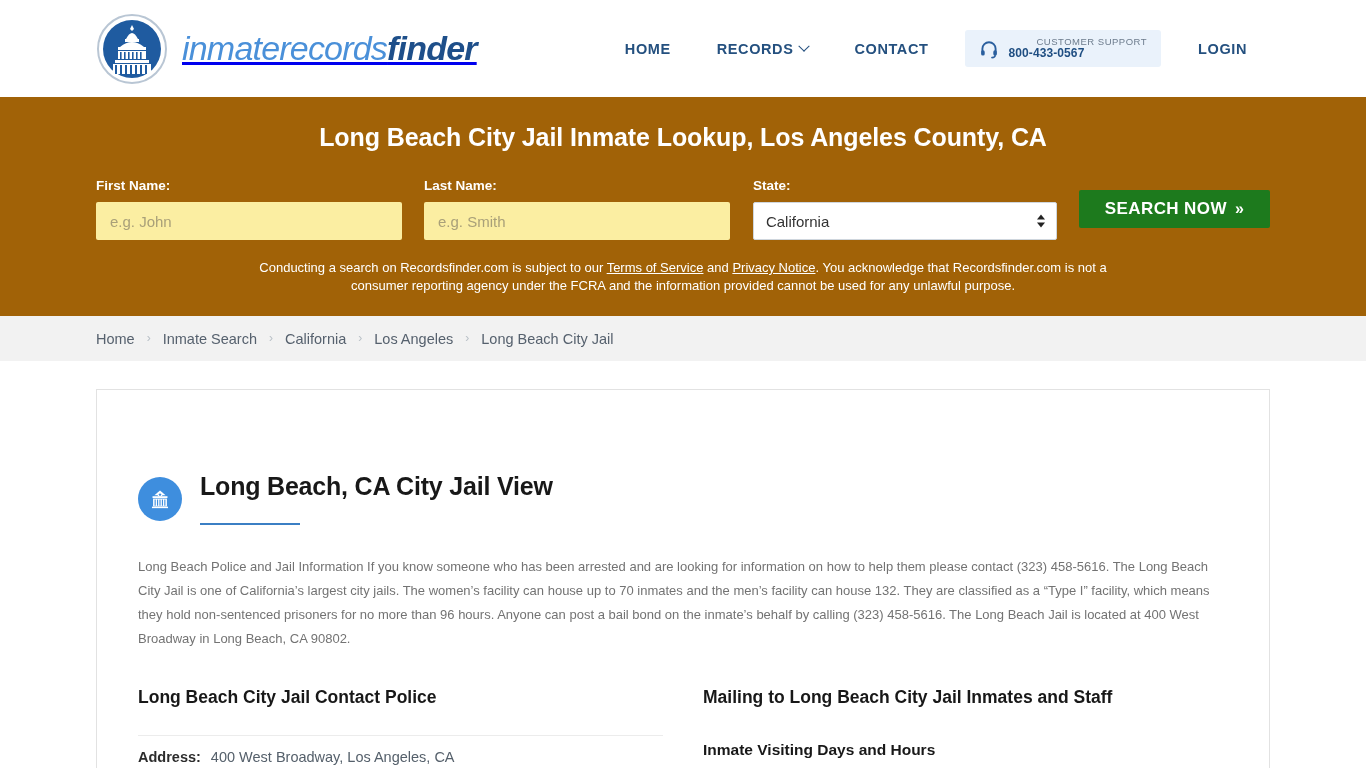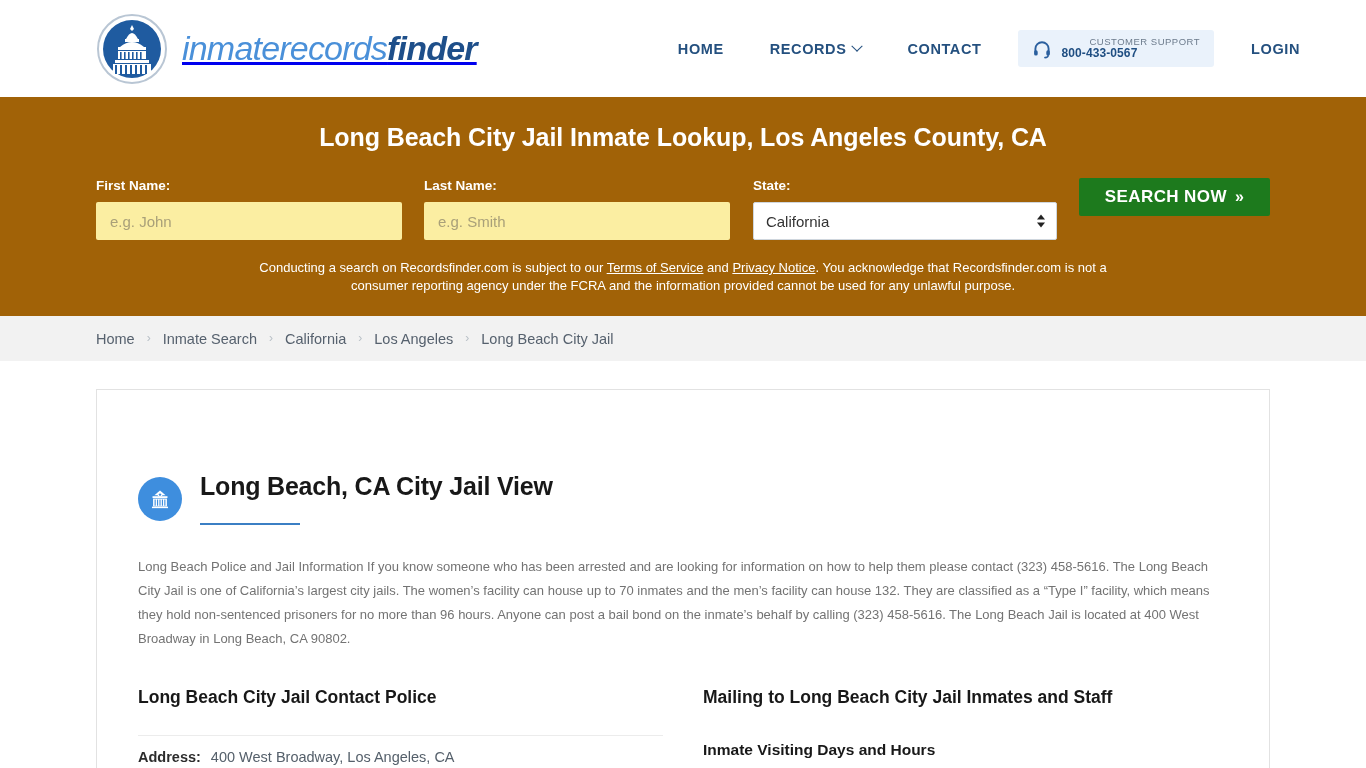--- a/index.html
+++ b/index.html
@@ -10,21 +10,21 @@
     overflow: hidden;
   }
   .page { width: 1366px; height: 768px; position: relative; }
 
   
   .site-header {
     height: 97px;
     background: #ffffff;
     display: flex;
     align-items: center;
-    padding: 0 43px 0 96px;
+    padding: 0 96px 0 96px;
     position: relative;
   }
   .brand { display: flex; align-items: center; gap: 14px; }
   .brand-mark { width: 72px; height: 72px; flex: 0 0 72px; }
   .brand-text {
     font-size: 34px;
     font-style: italic;
     letter-spacing: -0.8px;
     white-space: nowrap;
   }
@@ -85,21 +85,21 @@
   .banner-title {
     color: #ffffff;
     font-size: 25px;
     font-weight: 800;
     text-align: center;
     letter-spacing: -0.1px;
     margin-bottom: 26px;
   }
   .search-form {
     display: flex;
-    align-items: flex-start;
+    align-items: center;
     gap: 12px;
   }
   .field { display: flex; flex-direction: column; }
   .field.first { width: 320px; margin-right: 10px; }
   .field.last  { width: 320px; margin-right: 11px; }
   .field.state { width: 318px; margin-right: 10px; }
   .field-label {
     color: #ffffff;
     font-size: 13.5px;
     font-weight: 700;

